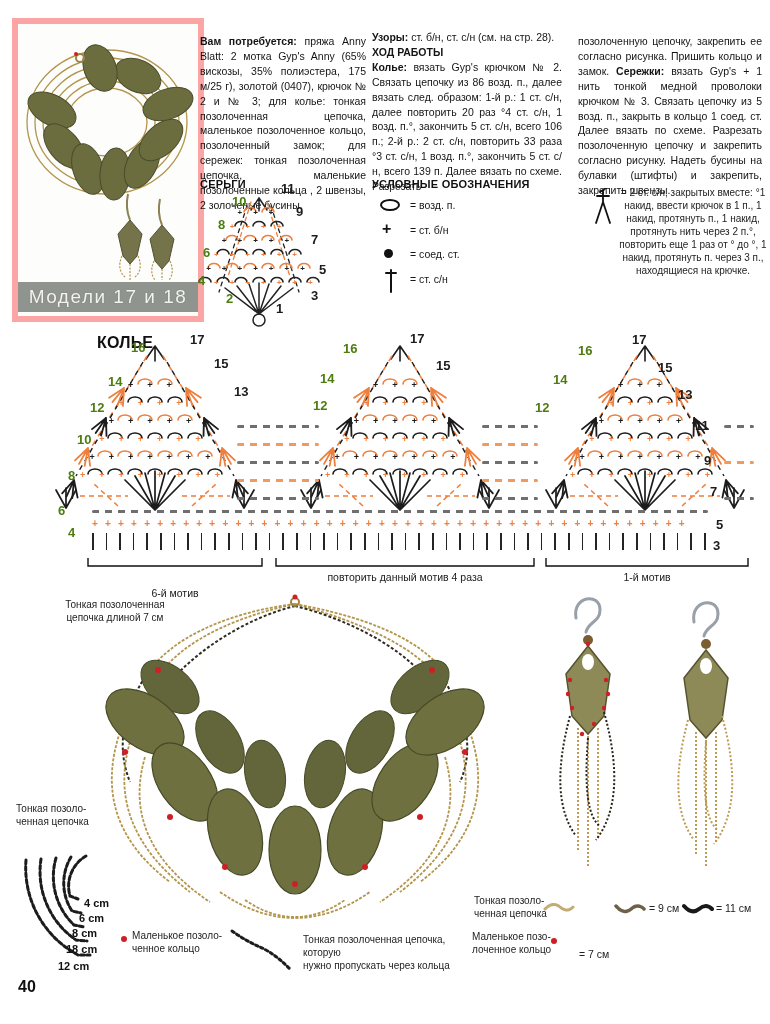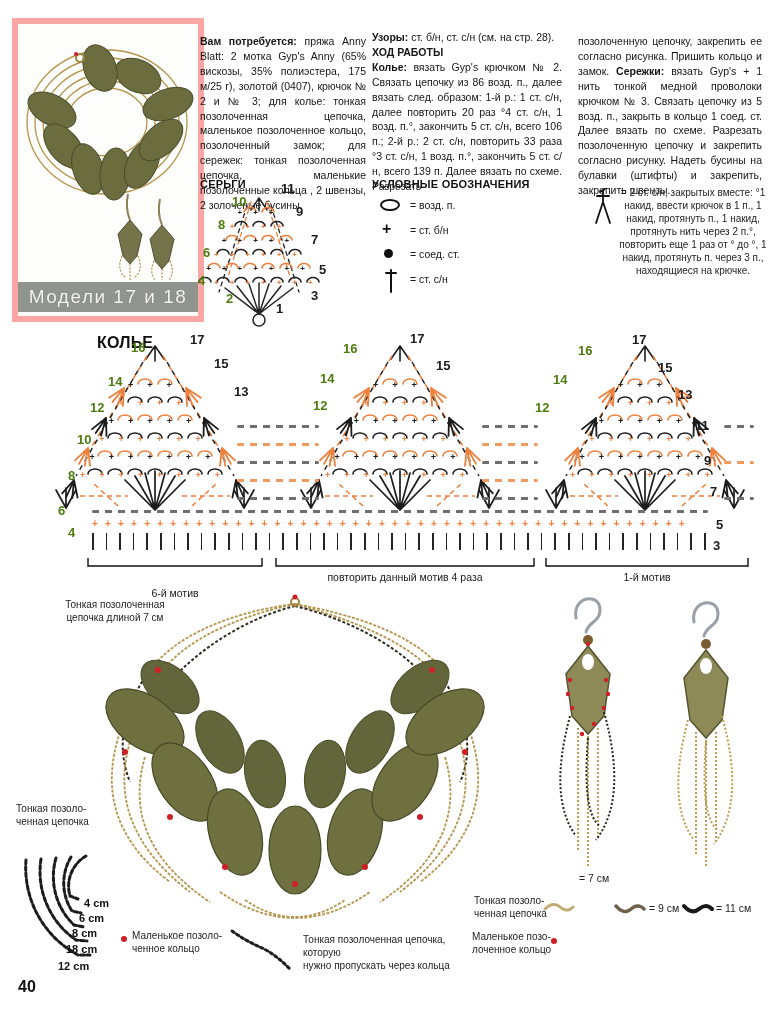--- a/index.html
+++ b/index.html
@@ -394,21 +394,21 @@
     <path d="M2,6 q14,10 28,16 t30,22" stroke="#1c1c1c" stroke-width="3" fill="none" stroke-dasharray="2.5 3" stroke-linecap="round"></path>
   </svg>
   <div class="abs small pre" style="left:303px;top:933px;width:180px;">Тонкая позолоченная цепочка, которую
 нужно пропускать через кольца</div>
 
   <div class="abs small pre" style="left:474px;top:894px;width:90px;">Тонкая позоло-
 ченная цепочка</div>
   <svg class="abs" style="left:543px;top:901px;" width="32" height="14" viewBox="0 0 32 14">
     <path d="M2,8 q8,-8 15,-2 t13,0" stroke="#c4ab74" stroke-width="3" fill="none" stroke-dasharray="2 1.5" stroke-linecap="round"></path>
   </svg>
-  <span class="len-label" style="left:579px;top:872px;">= 7 см</span>
+  <span class="len-label" style="left:579px;top:948px;">= 7 см</span>
   <svg class="abs" style="left:614px;top:901px;" width="32" height="14" viewBox="0 0 32 14">
     <path d="M2,5 q8,9 15,3 t13,0" stroke="#6e6049" stroke-width="3.5" fill="none" stroke-dasharray="2 1.5" stroke-linecap="round"></path>
   </svg>
   <span class="len-label" style="left:649px;top:902px;">= 9 см</span>
   <svg class="abs" style="left:682px;top:901px;" width="32" height="14" viewBox="0 0 32 14">
     <path d="M2,5 q8,9 15,3 t13,0" stroke="#191919" stroke-width="4" fill="none" stroke-linecap="round"></path>
   </svg>
   <span class="len-label" style="left:716px;top:902px;">= 11 см</span>
   <div class="abs small pre" style="left:472px;top:930px;width:95px;">Маленькое позо-
 лоченное кольцо</div>

